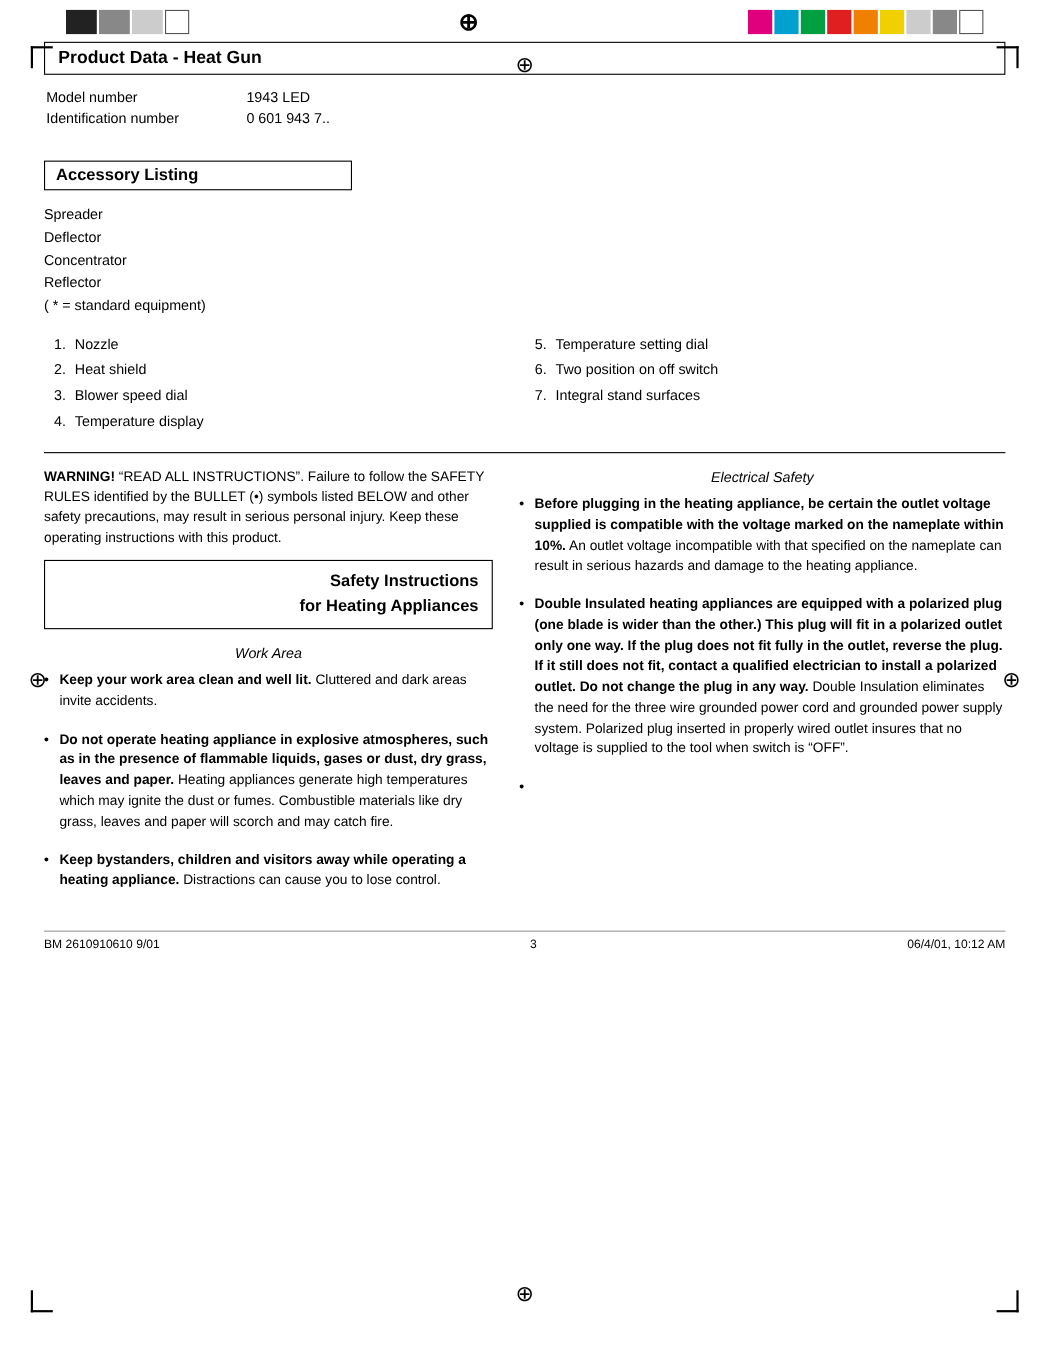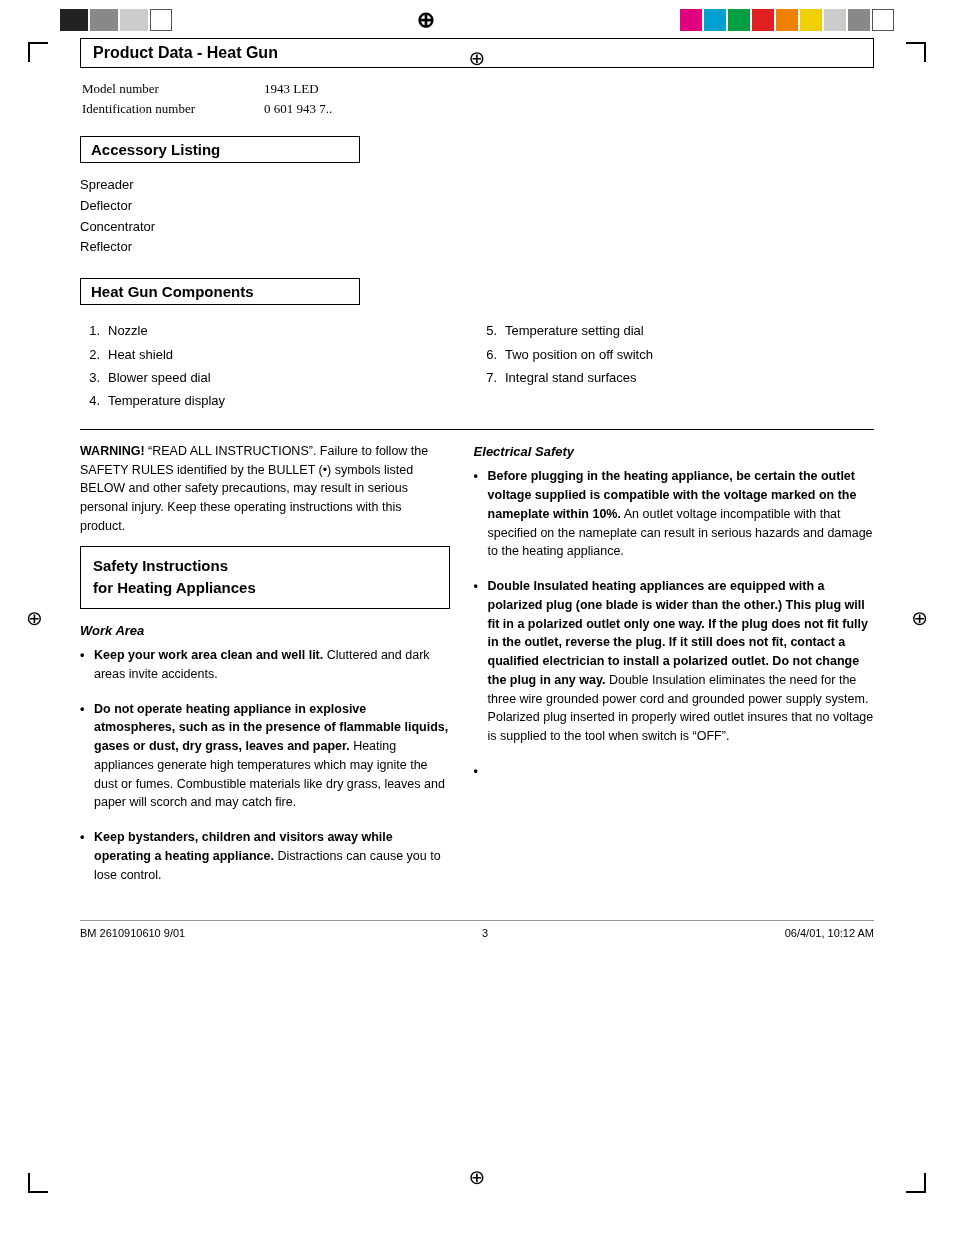--- a/index.html
+++ b/index.html
@@ -77,22 +77,21 @@
       display: block;
       width: 100%;
       margin-bottom: 10px;
     }
 
     .main-content {
       padding: 0 40px;
     }
 
     .product-table {
-      margin: 8px 0 8px 0;
-      font-family: Liberation Serif, serif;
+      margin: 8px 0 20px 0;
     }
     .product-table tr td {
       padding: 1px 0;
       font-size: 13px;
     }
     .product-table tr td:first-child {
       width: 180px;
     }
 
     .note-text {
@@ -162,31 +161,32 @@
       line-height: 1.5;
       margin-bottom: 0;
     }
 
     .warning-bold {
       font-weight: bold;
     }
 
     .safety-box {
       border: 1.5px solid #000;
-      text-align: left;
+      text-align: right;
       padding: 8px 12px;
       font-weight: bold;
       font-size: 15px;
       margin: 10px 0 12px 0;
       line-height: 1.5;
     }
 
     .section-italic {
+      text-align: center;
       font-style: italic;
-      font-weight: bold;
+      font-weight: normal;
       font-size: 13px;
       margin-bottom: 6px;
     }
 
     .para {
       font-size: 12.5px;
       line-height: 1.5;
       margin-bottom: 8px;
     }
 
@@ -313,21 +313,21 @@
     <div class="swatch" style="width:22px; background:#00a040;"></div>
     <div class="swatch" style="width:22px; background:#e02020;"></div>
     <div class="swatch" style="width:22px; background:#f08000;"></div>
     <div class="swatch" style="width:22px; background:#f0d000;"></div>
     <div class="swatch" style="width:22px; background:#cccccc;"></div>
     <div class="swatch" style="width:22px; background:#888888;"></div>
     <div class="swatch" style="width:22px; background:#fff; border:1px solid #555;"></div>
   </div>
 </div>
 
-<div class="main-content" style="padding: 0 80px;">
+<div class="main-content" style="padding: 0 40px;">
 
   
   <div class="product-data-header">Product Data -  Heat Gun</div>
 
   
   <table class="product-table">
     <tbody>
         <tr>
       <td>Model number</td>
       <td>1943 LED</td>
@@ -340,24 +340,24 @@
     </table>
 
 
   
   <div class="section-header">Accessory Listing</div>
   <ul class="accessory-list">
     <li>Spreader</li>
     <li>Deflector</li>
     <li>Concentrator</li>
     <li>Reflector</li>
+    <li>( *  =  standard equipment)</li>
   </ul>
 
   
-  <div class="section-header">Heat Gun Components</div>
   <div class="components-two-col">
     <div class="components-col">
       <ol>
         <li>
           <span class="comp-num">1.</span>
           <span>Nozzle</span>
         </li>
         <li>
           <span class="comp-num">2.</span>
           <span>Heat shield</span>

